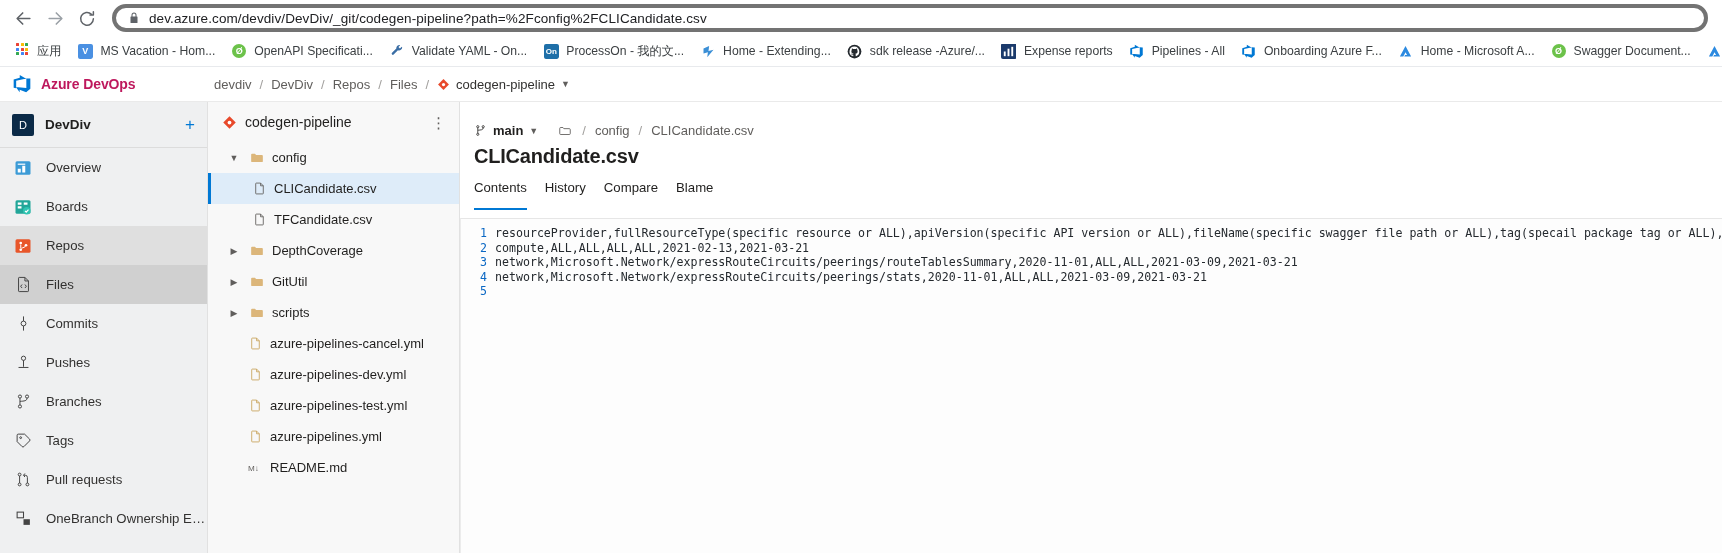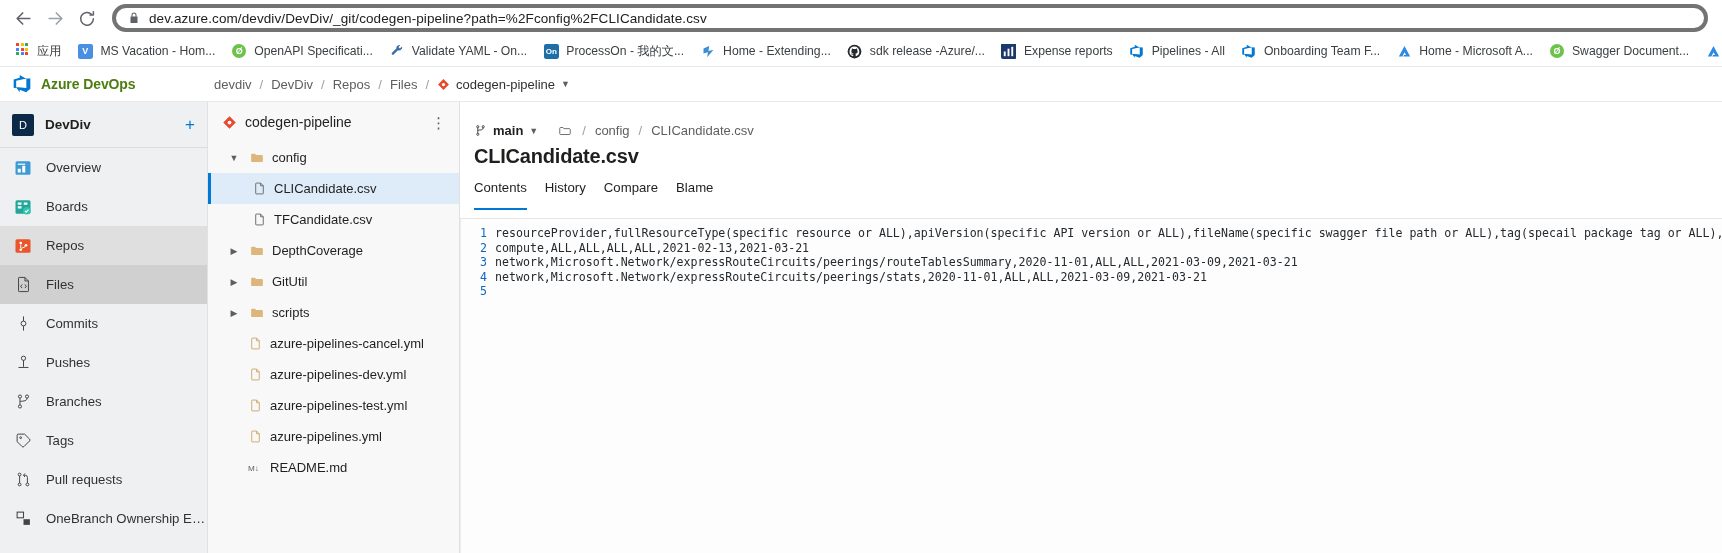--- a/index.html
+++ b/index.html
@@ -113,21 +113,21 @@
     width: 208px;
     display: flex;
     align-items: center;
     gap: 9px;
     padding-left: 12px;
     flex: 0 0 auto;
   }
   .ado-brand-text {
     font-size: 14px;
     font-weight: bold;
-    color: #4d7c0f;
+    color: #be185d;
     letter-spacing: -0.1px;
   }
   .breadcrumb {
     display: flex;
     align-items: center;
     gap: 8px;
     font-size: 13px;
     color: #605e5c;
     padding-left: 6px;
   }
@@ -451,21 +451,21 @@
       </span>
       <span class="bm-label">Pipelines - All</span>
     </div>
 
     <div class="bm">
       <span class="bm-ico">
         <svg width="15" height="15" viewBox="0 0 24 24">
           <path d="M22 5.5v12.2l-5 4.1-7.8-2.8v2.8L4.6 15.7l12.6 1V5.3L22 5.5zM17.4 5.9 9.3 1.2v3.2L2 6.6v10l3 .4V8.1l9.4-2.2z" fill="#0078d4"></path>
         </svg>
       </span>
-      <span class="bm-label">Onboarding Team F...</span>
+      <span class="bm-label">Onboarding Azure F...</span>
     </div>
 
     <div class="bm">
       <span class="bm-ico">
         <svg width="15" height="15" viewBox="0 0 24 24">
           <path d="M12 3 3 20h5.5l3.5-7 2.5 4.5h-3.2L10 20h11L12 3z" fill="#2c8ae0"></path>
         </svg>
       </span>
       <span class="bm-label">Home - Microsoft A...</span>
     </div>

